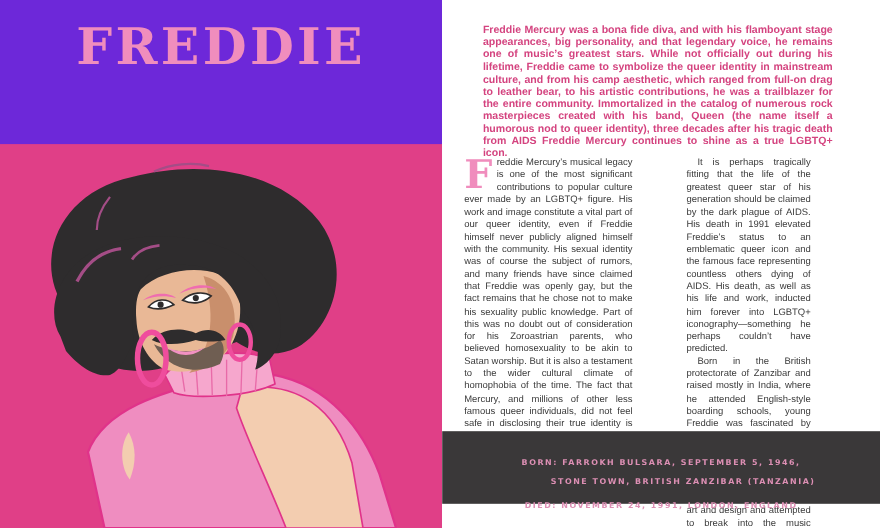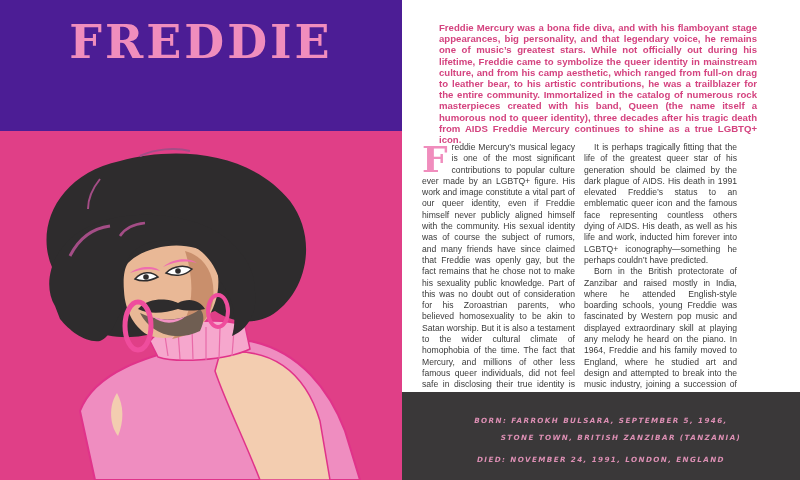--- a/index.html
+++ b/index.html
@@ -1,41 +1,41 @@
 <!DOCTYPE html>
 <html><head>
 <meta charset="utf-8">
 <style>
   * { box-sizing: border-box; margin: 0; padding: 0; }
   html, body { width: 800px; height: 480px; overflow: hidden; background: #ffffff; }
   body { position: relative; font-family: "Liberation Sans", sans-serif; }
 
   .left-page { position: absolute; left: 0; top: 0; width: 402px; height: 480px; overflow: hidden; }
-  .title-band { position: absolute; left: 0; top: 0; width: 402px; height: 167px; background: #4c1d95; }
+  .title-band { position: absolute; left: 0; top: 0; width: 402px; height: 167px; background: #6d28d9; }
   .title { position: absolute; left: 0; top: 16px; width: 402px; text-align: center;
            font-family: "DejaVu Serif", serif; font-weight: bold; color: #f08dbd;
            font-size: 46px; line-height: 52px; letter-spacing: 3px; }
   .portrait-band { position: absolute; left: 0; top: 131px; width: 402px; height: 349px; background: #e03f87; }
   .portrait-band svg { position: absolute; left: 0; top: 0; }
 
   .right-page { position: absolute; left: 402px; top: 0; width: 398px; height: 480px; background: #ffffff; }
   .intro { position: absolute; left: 22px; top: 22px; width: 318px;
            font-family: "Liberation Sans", sans-serif; font-weight: bold; color: #d4437f;
            font-size: 9.6px; line-height: 11.2px; text-align: justify; margin-left: 15px; }
   .col { position: absolute; top: 142px; width: 153px;
          font-family: "Liberation Sans", sans-serif; color: #3a3a3a;
          font-size: 8.6px; line-height: 11.3px; }
   .col p { text-align: justify; }
   .col-1 { left: 20px; }
   .col-2 { left: 182px; }
-  .col-2 p { text-indent: 10px; }
+  .col-2 p { text-indent: 10px; margin-left: 40px; }
   .dropcap { float: left; font-family: "DejaVu Serif", serif; font-weight: bold;
              color: #f08dbd; font-size: 36px; line-height: 30px; margin: 2px 4px 0 0; }
 
-  .footer { position: absolute; left: 0; top: 392px; width: 398px; height: 88px; background: #3a3839; font-style: italic; }
+  .footer { position: absolute; left: 0; top: 392px; width: 398px; height: 66px; background: #3a3839; }
   .footer-line { position: absolute; left: 0; width: 398px; text-align: center;
                  font-family: "DejaVu Sans", sans-serif; font-weight: bold; color: #dd8fb4;
                  font-size: 7.2px; letter-spacing: 1.4px; }
   .born-1 { top: 24px; }
   .born-2 { top: 41px; margin-left: 20px; }
   .died { top: 63px; }
 </style>
 </head>
 <body>
 

